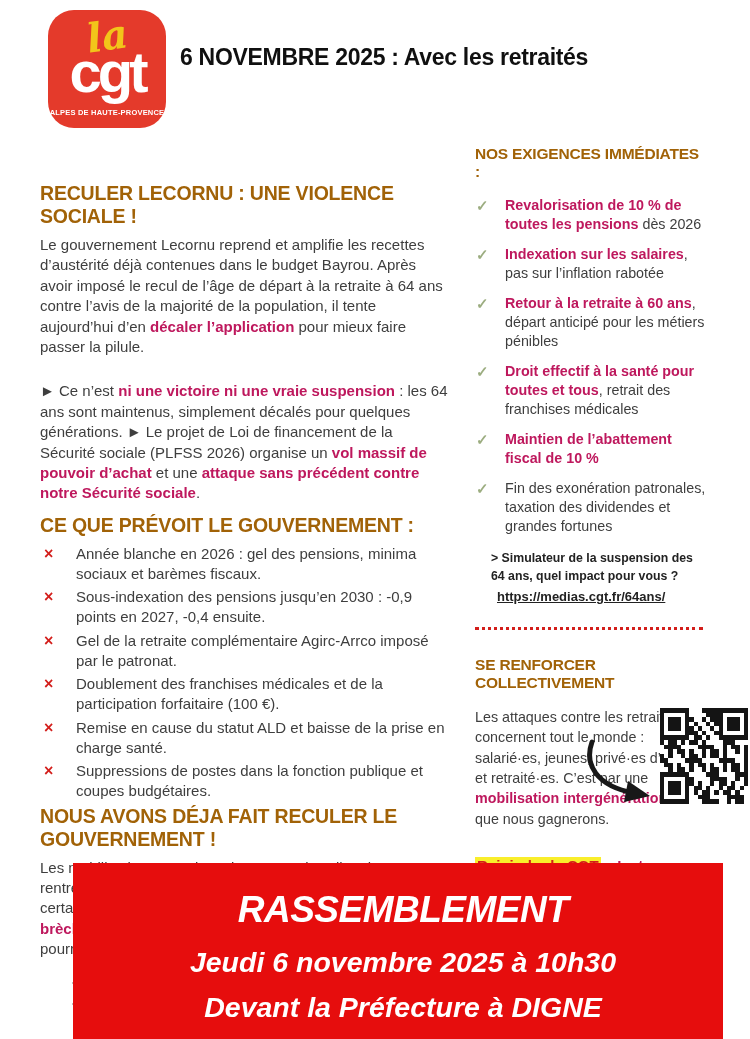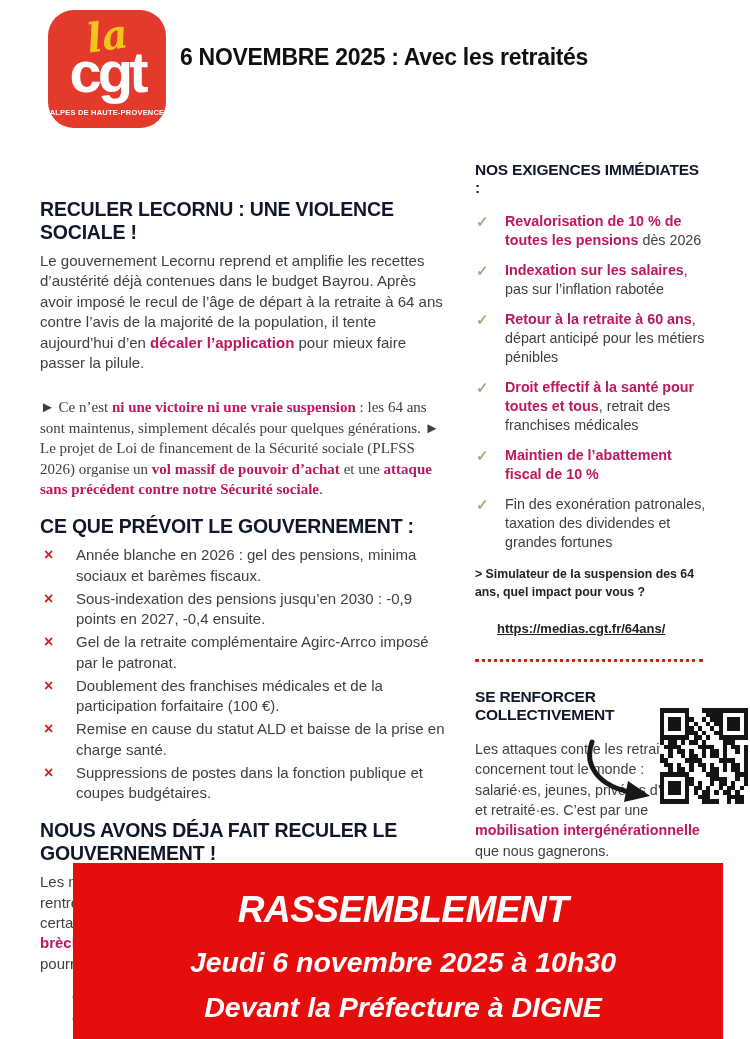--- a/index.html
+++ b/index.html
@@ -30,25 +30,25 @@
     position:absolute; bottom:11px; left:0; width:100%; text-align:center;
     font-weight:700; font-size:7.5px; color:#ffffff; letter-spacing:.2px;
   }
   .head-line1 { position:absolute; left:180px; top:44px; font-size:23px; font-weight:800; color:#101010; letter-spacing:-.3px; }
   .head-line2 { position:absolute; left:244px; top:78px; font-size:28.5px; font-weight:800; color:#101010; letter-spacing:-.3px; }
 
   
   .col-left  { position:absolute; left:40px;  top:182px; width:410px; }
   .col-right { position:absolute; left:475px; top:145px; width:233px; }
 
-  h2.red { color:#0f172a; font-weight:800; font-size:19.5px; letter-spacing:-.2px; margin:16px 0 7px; }
+  h2.red { color:#a16207; font-weight:800; font-size:19.5px; letter-spacing:-.2px; margin:0 0 7px; }
   .col-right h2.red { font-size:15.5px; margin-bottom:15px; }
 
   .col-left p { font-size:15px; line-height:1.36; margin:0 0 10px; }
-  .p-gap { margin-top:24px !important;font-family:Liberation Serif, serif; }
+  .p-gap { margin-top:24px !important; }
   .mt22 { margin-top:22px; }
   .mt24 { margin-top:24px; }
 
   ul { list-style:none; }
   .xlist li {
     position:relative; padding-left:36px; font-size:15px; line-height:1.35; margin-bottom:3px;
   }
   .xlist .marker {
     position:absolute; left:4px; top:-1px; color:#d31e1b; font-weight:800; font-size:16px;
   }
@@ -57,22 +57,22 @@
   .dotlist .marker { position:absolute; left:32px; top:0; color:#2a2a2a; }
 
   .checklist li {
     position:relative; padding-left:30px; font-size:14.3px; line-height:1.33;
     margin-bottom:11px; color:#3e3e3e;
   }
   .checklist .marker {
     position:absolute; left:1px; top:0; color:#9cad80; font-weight:600; font-size:15px;
   }
 
-  .sim-note { margin-top:14px; font-size:12.3px; font-weight:800; line-height:1.45; color:#222222; }
-  .sim-link { display:inline-block; margin-top:19px; font-size:13px; font-weight:800; color:#222222; text-decoration:underline;padding-left:22px; }
+  .sim-note { margin-top:14px; font-size:12.3px; font-weight:800; line-height:1.45; color:#222222;margin-left:16px; }
+  .sim-link { display:inline-block; margin-top:3px; font-size:13px; font-weight:800; color:#222222; text-decoration:underline;padding-left:22px; }
 
   .divider { margin-top:22px; width:228px; border-top:3px dotted #d31e1b; }
 
   .reinforce h2.red { margin-top:26px; }
   .reinforce p { font-size:14.3px; line-height:1.43; }
 
   .join { margin-top:25px; width:200px; font-size:15px; font-weight:800; line-height:1.55; color:#1d1d1d; }
 
   
   .qr {

